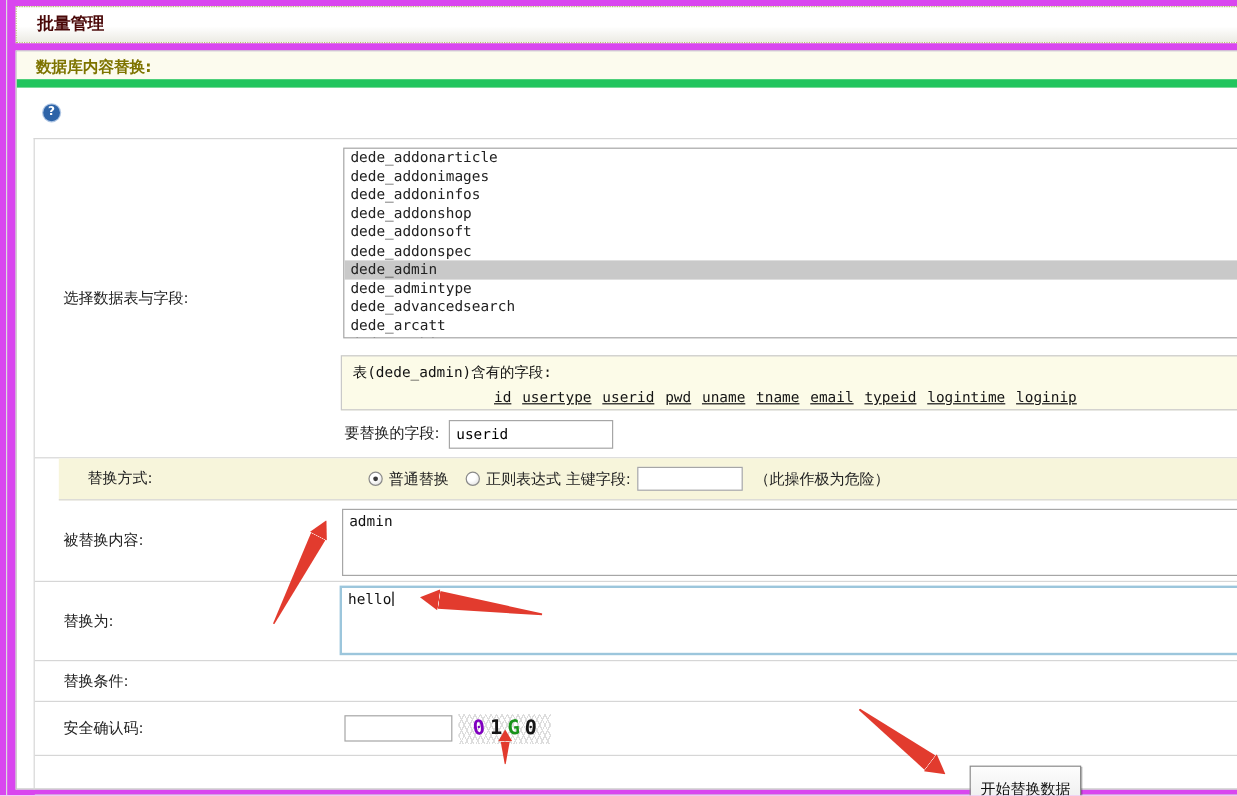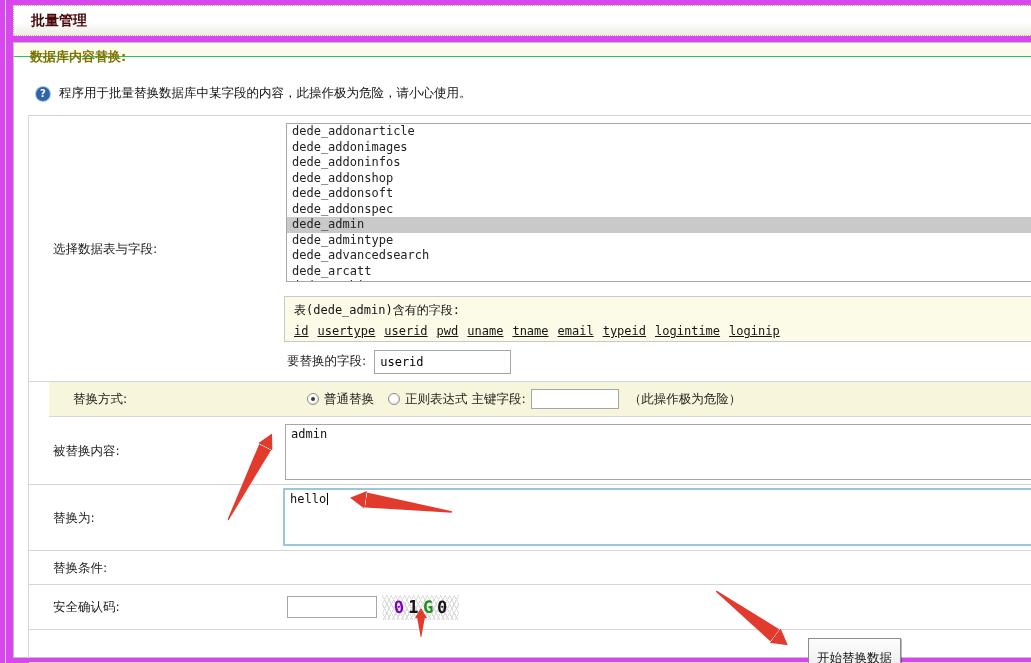--- a/index.html
+++ b/index.html
@@ -11,22 +11,22 @@
 
   
   .top-header { position:absolute; left:13px; top:5px; right:-2px; height:31px;
     border:1px dotted #B7BE72; background:linear-gradient(#FFFFFF 55%, #ECEBE4);
     line-height:29px; padding-left:17px; font-weight:bold; font-size:14px; color:#4A0808; }
 
   
   .main-box { position:absolute; left:13px; top:42px; right:-2px; height:616px;
     border:1px solid #C2C2C2; background:#fff; }
 
-  .section-header { position:absolute; left:0; right:0; top:0; height:14px;
-    background:#FCFBEE; border-bottom:1px solid #22c55e; line-height:28px;
+  .section-header { position:absolute; left:0; right:0; top:0; height:30px;
+    background:#FCFBEE; border-bottom:7px solid #22c55e; line-height:28px;
     padding-left:16px; font-weight:bold; font-size:13px; color:#7E7400; }
 
   .info-row { position:absolute; left:0; right:0; top:29px; height:43px;
     display:flex; align-items:center; padding-left:22px; }
   .help-icon { width:14px; height:14px; border-radius:50%; background:#2E64A8;
     color:#fff; font-size:10px; font-weight:bold; text-align:center; line-height:14px;
     box-shadow:0 0 0 1px #AFC6E4; margin-right:9px; flex:0 0 auto; }
   .info-text { font-size:12.5px; color:#111; }
 
   
@@ -46,21 +46,21 @@
   
   .table-select { position:absolute; left:257px; top:7px; right:-2px; height:159px;
     border:1px solid #A6A6A6; background:#fff; overflow:hidden;
     font-family:"DejaVu Sans Mono","Liberation Mono",monospace; font-size:12px; }
   .table-select .opt { height:15.5px; line-height:15.5px; padding-left:5px; white-space:nowrap; }
   .table-select .opt.sel { background:#C9C9C9; }
 
   .fields-box { position:absolute; left:255px; top:180px; right:-2px; height:46px;
     background:#FCFBE8; border:1px solid #C9C9C9; padding:5px 9px;
     font-family:"DejaVu Sans Mono","Liberation Mono",monospace; font-size:12px; color:#111; }
-  .fields-box .flinks { margin-top:5px; }
+  .fields-box .flinks { margin-top:5px;text-align:center; }
   .fields-box .flink { text-decoration:underline; margin-right:9px; color:#141414; cursor:pointer; }
 
   .field-pick { position:absolute; left:258px; top:233px; height:25px; display:flex; align-items:center; }
   .field-pick .fp-label { margin-right:8px; }
   .fp-input { width:137px; height:24px; border:1px solid #A6A6A6; padding:0 5px;
     font-family:"DejaVu Sans Mono","Liberation Mono",monospace; font-size:12px; }
 
   
   .mode-content { position:absolute; left:258px; top:0; height:100%; display:flex; align-items:center; }
   .radio { width:12px; height:12px; border-radius:50%; border:1px solid #8A8A8A;
@@ -126,21 +126,20 @@
     <span>批量管理</span>
   </div>
 
   <div class="main-box">
     <div class="section-header">
       <span>数据库内容替换:</span>
     </div>
 
     <div class="info-row">
       <span class="help-icon">?</span>
-      <span class="info-text">程序用于批量替换数据库中某字段的内容，此操作极为危险，请小心使用。</span>
     </div>
 
     <div class="form-table">
 
       <div class="row r1">
         <span class="row-label">选择数据表与字段:</span>
         <div class="table-select">
             <div class="opt">dede_addonarticle</div>
             <div class="opt">dede_addonimages</div>
             <div class="opt">dede_addoninfos</div>

